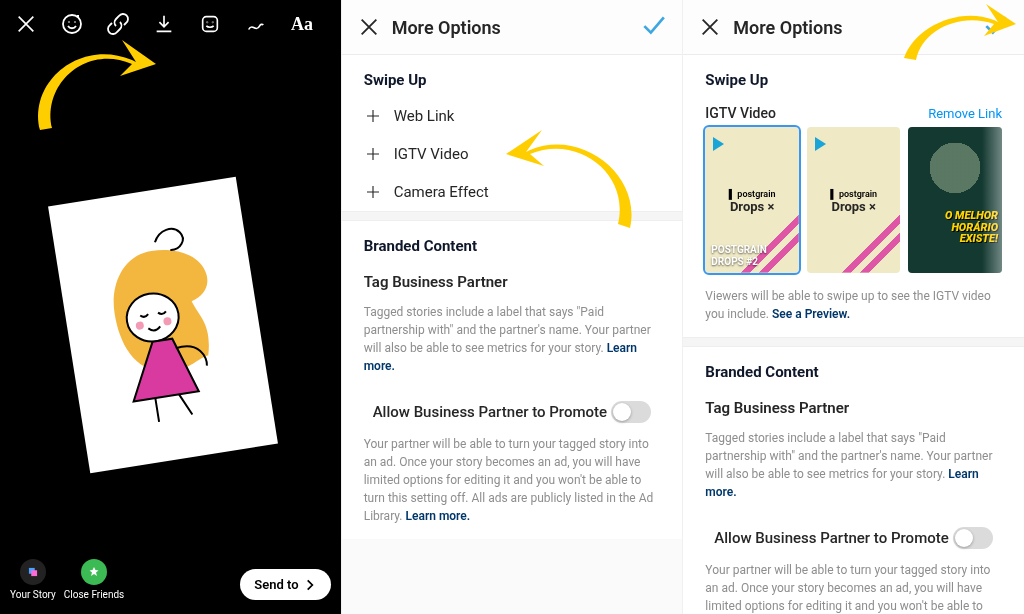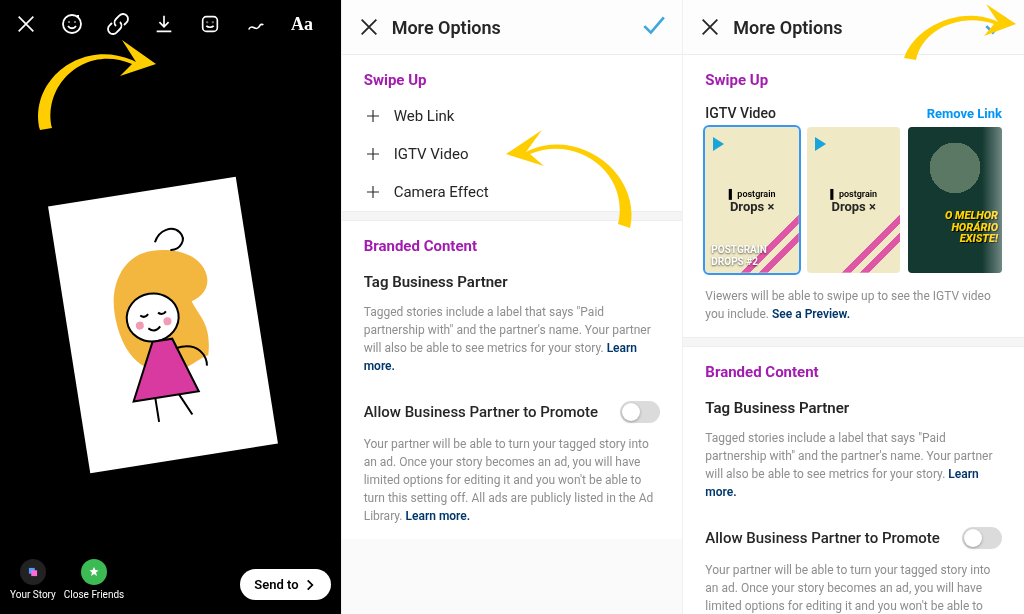--- a/index.html
+++ b/index.html
@@ -26,36 +26,36 @@
   
   .arrow { position: absolute; pointer-events: none; }
   .arrow svg path { fill: #ffce00; }
 
   
   .pb, .pc { background: #fafafa; color: #262626; }
   .mo-head { display: flex; align-items: center; padding: 12px 16px; border-bottom: 1px solid #ececec; background: #fdfdfd; }
   .mo-head .back { width: 22px; height: 22px; cursor: pointer; }
   .mo-head h2 { font-size: 18px; font-weight: 600; margin-left: 12px; flex: 1; }
   .mo-head .done svg { stroke: #3fa7e0; }
-  .section-title { font-size: 15px; font-weight: 700; padding: 16px 22px 8px; color: #a21caf; background: #fff; }
+  .section-title { font-size: 15px; font-weight: 700; padding: 16px 22px 8px; color: #0f172a; background: #fff; }
   .section-sub { font-size: 15px; font-weight: 600; padding: 10px 22px 4px; background: #fff; }
   .option-row { display: flex; align-items: center; gap: 12px; padding: 10px 22px; font-size: 15px; background: #fff; cursor: pointer; }
   .option-row .plus { width: 18px; height: 18px; }
   .option-row .plus svg { stroke: #262626; }
   .hint { font-size: 12px; color: #8e8e8e; padding: 8px 22px 14px; line-height: 1.5; background: #fff; }
   .hint a { color: #00376b; text-decoration: none; font-weight: 600; }
   .divider { height: 10px; background: #f5f5f5; border-top: 1px solid #eee; border-bottom: 1px solid #eee; }
-  .row-toggle { display: flex; align-items: center; padding: 12px 22px 4px; font-size: 15px; font-weight: 500; background: #fff; }
+  .row-toggle { display: flex; align-items: center; padding: 12px 31px 4px; font-size: 15px; font-weight: 500; background: #fff; }
   .toggle { margin-left: auto; width: 40px; height: 22px; border-radius: 11px; background: #dbdbdb; position: relative; cursor: pointer; }
   .toggle::after { content: ""; position: absolute; width: 18px; height: 18px; border-radius: 50%; background: #fff; top: 2px; left: 2px; box-shadow: 0 1px 3px rgba(0,0,0,0.3); }
 
   
   .igtv-bar { display: flex; align-items: center; justify-content: space-between; padding: 8px 22px 6px; background: #fff; }
   .igtv-bar span:first-child { font-size: 14px; color: #262626; font-weight: 500; }
-  .remove-link { color: #0095f6; font-size: 13px; font-weight: 700; cursor: pointer; }
+  .remove-link { color: #0095f6; font-size: 13px; font-weight: 400; cursor: pointer; }
   .thumbs { display: flex; gap: 8px; padding: 0 22px 6px; background: #fff; }
   .thumb { position: relative; border-radius: 4px; overflow: hidden; width: 116px; height: 146px; cursor: pointer; }
   .thumb.sel { outline: 2px solid #3897f0; }
   .thumb-title { position: absolute; left: 0; right: 0; bottom: 0; font-size: 10px; font-weight: 700; color: #fff; padding: 4px 6px 6px; text-shadow: 0 1px 2px rgba(0,0,0,0.6); line-height: 1.15; }
   .thumb-cap { position: absolute; top: 42%; left: 0; right: 0; text-align: center; font-size: 10px; font-weight: 700; }
   .thumb-cap .brand { color: #000; font-weight: 600; font-size: 9px; }
   .thumb-cap .drops { font-family: serif; font-size: 13px; }
 
   
   .thumb1, .thumb2 {

